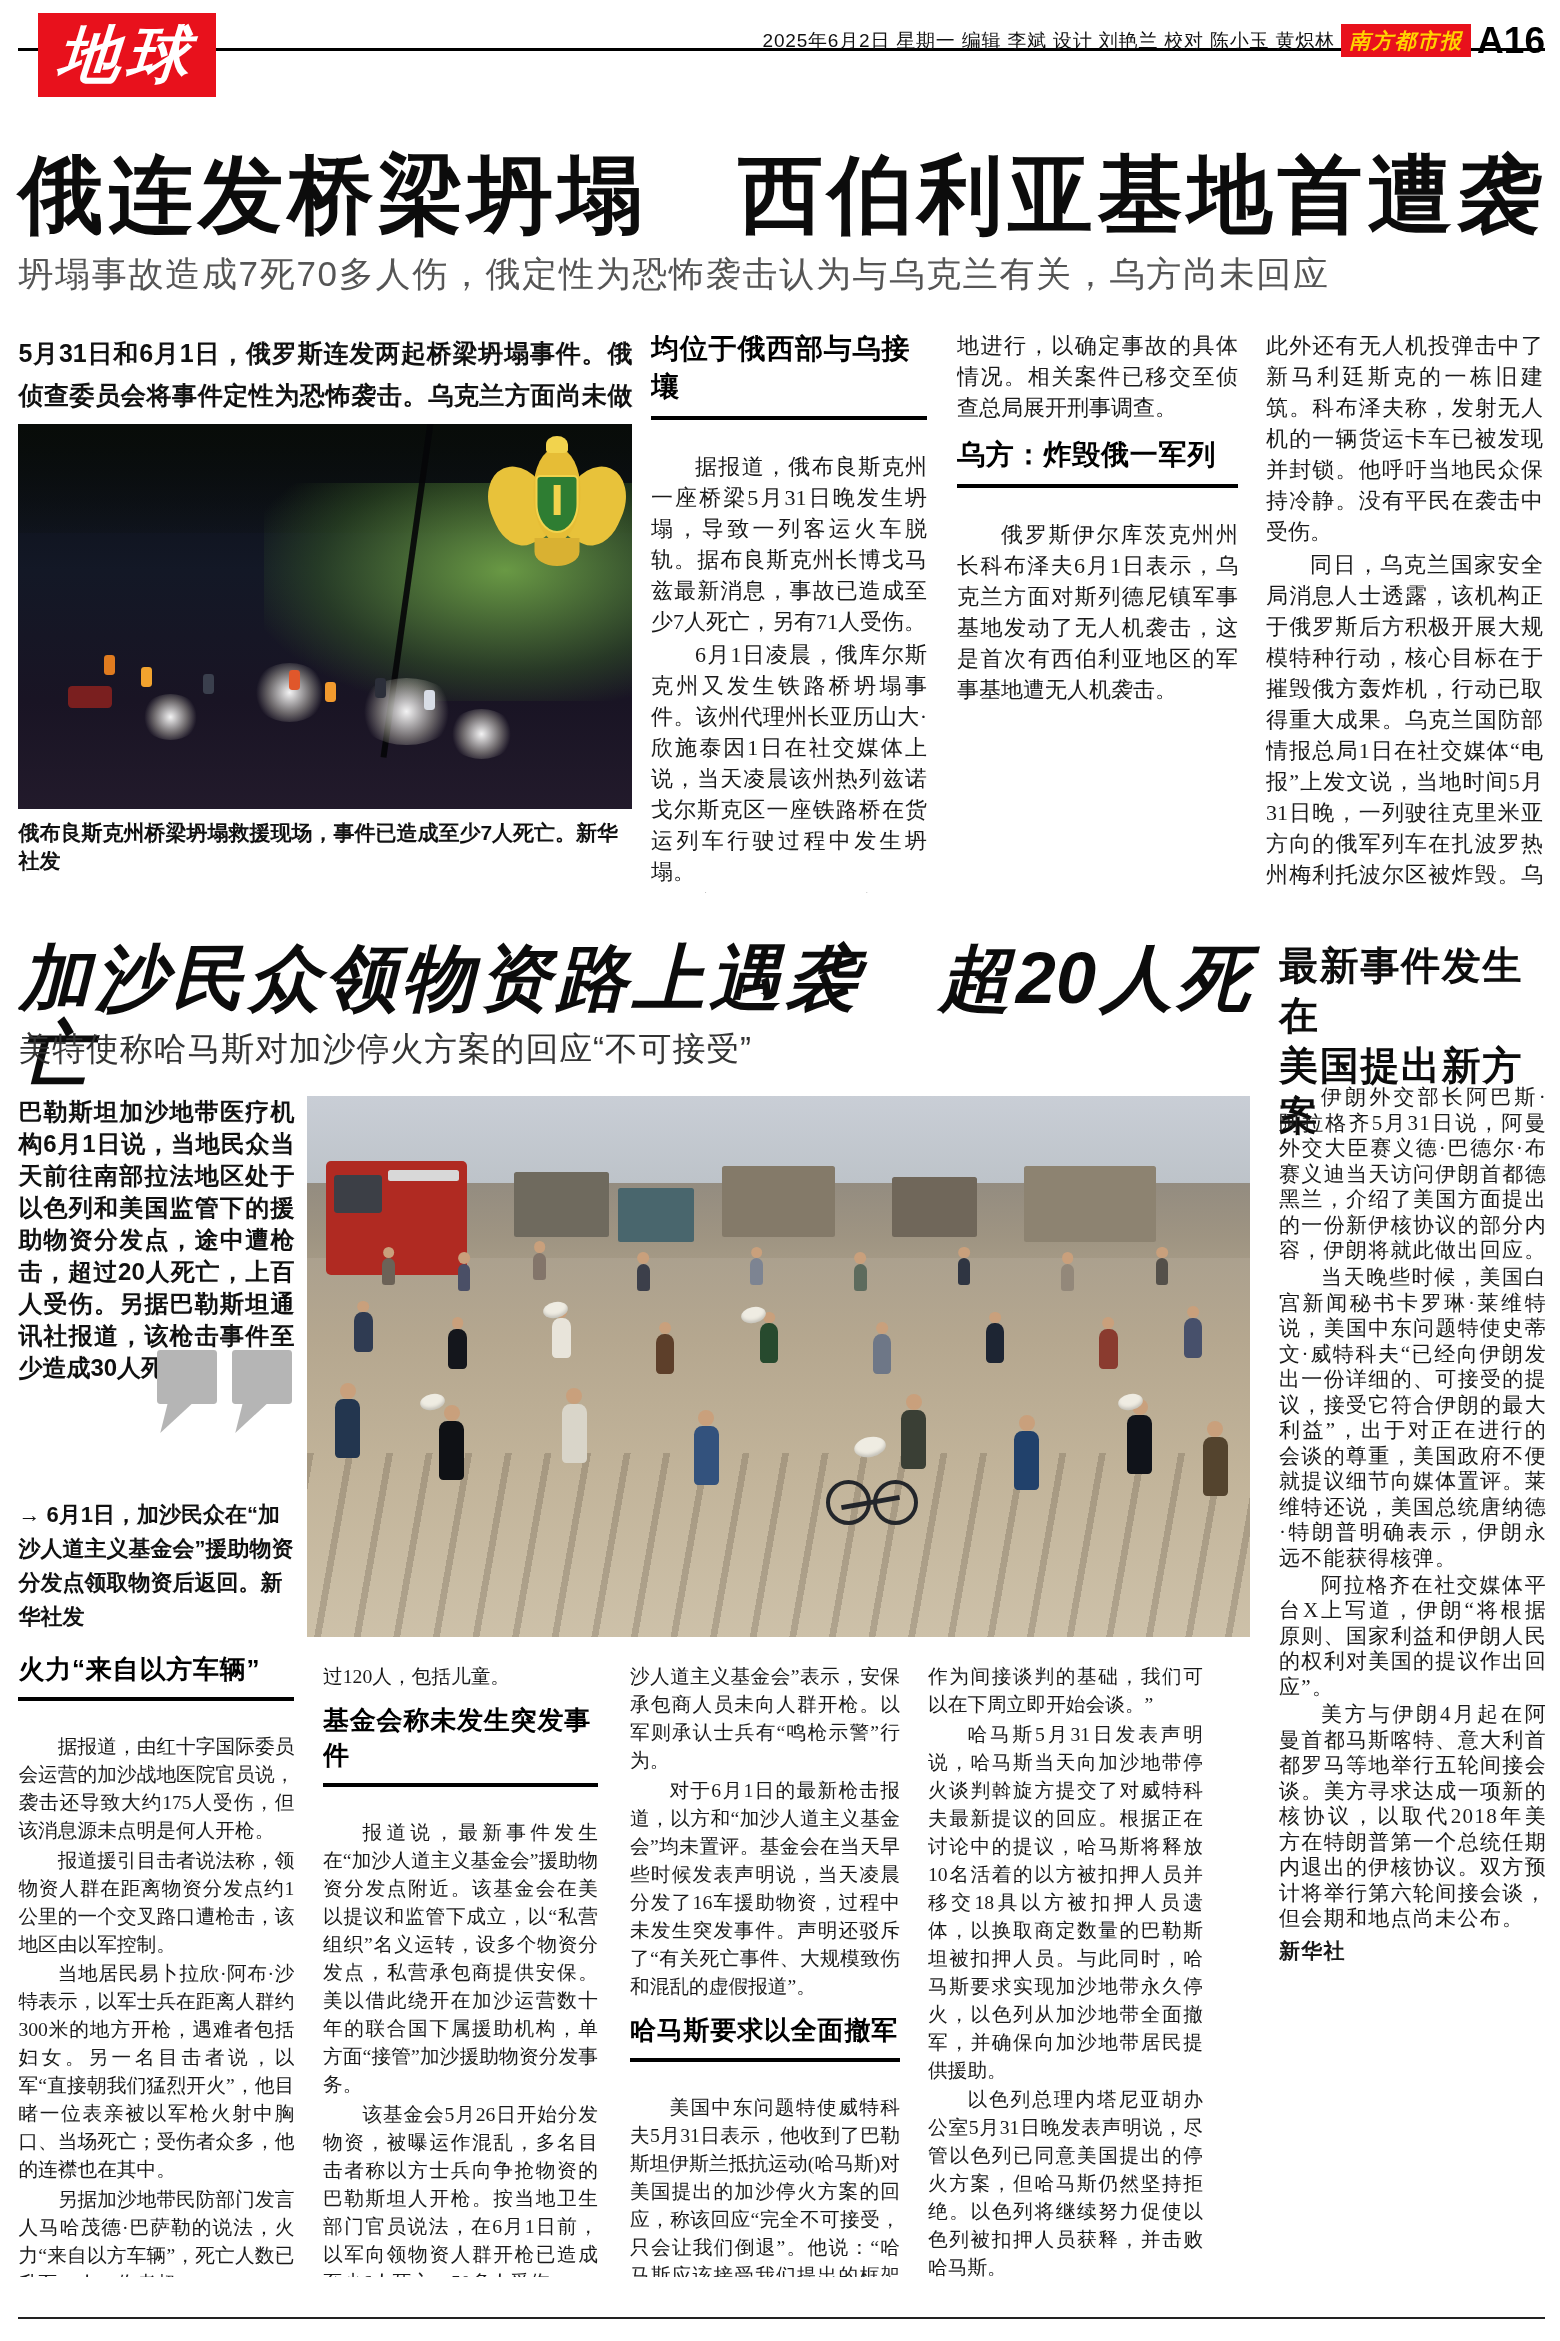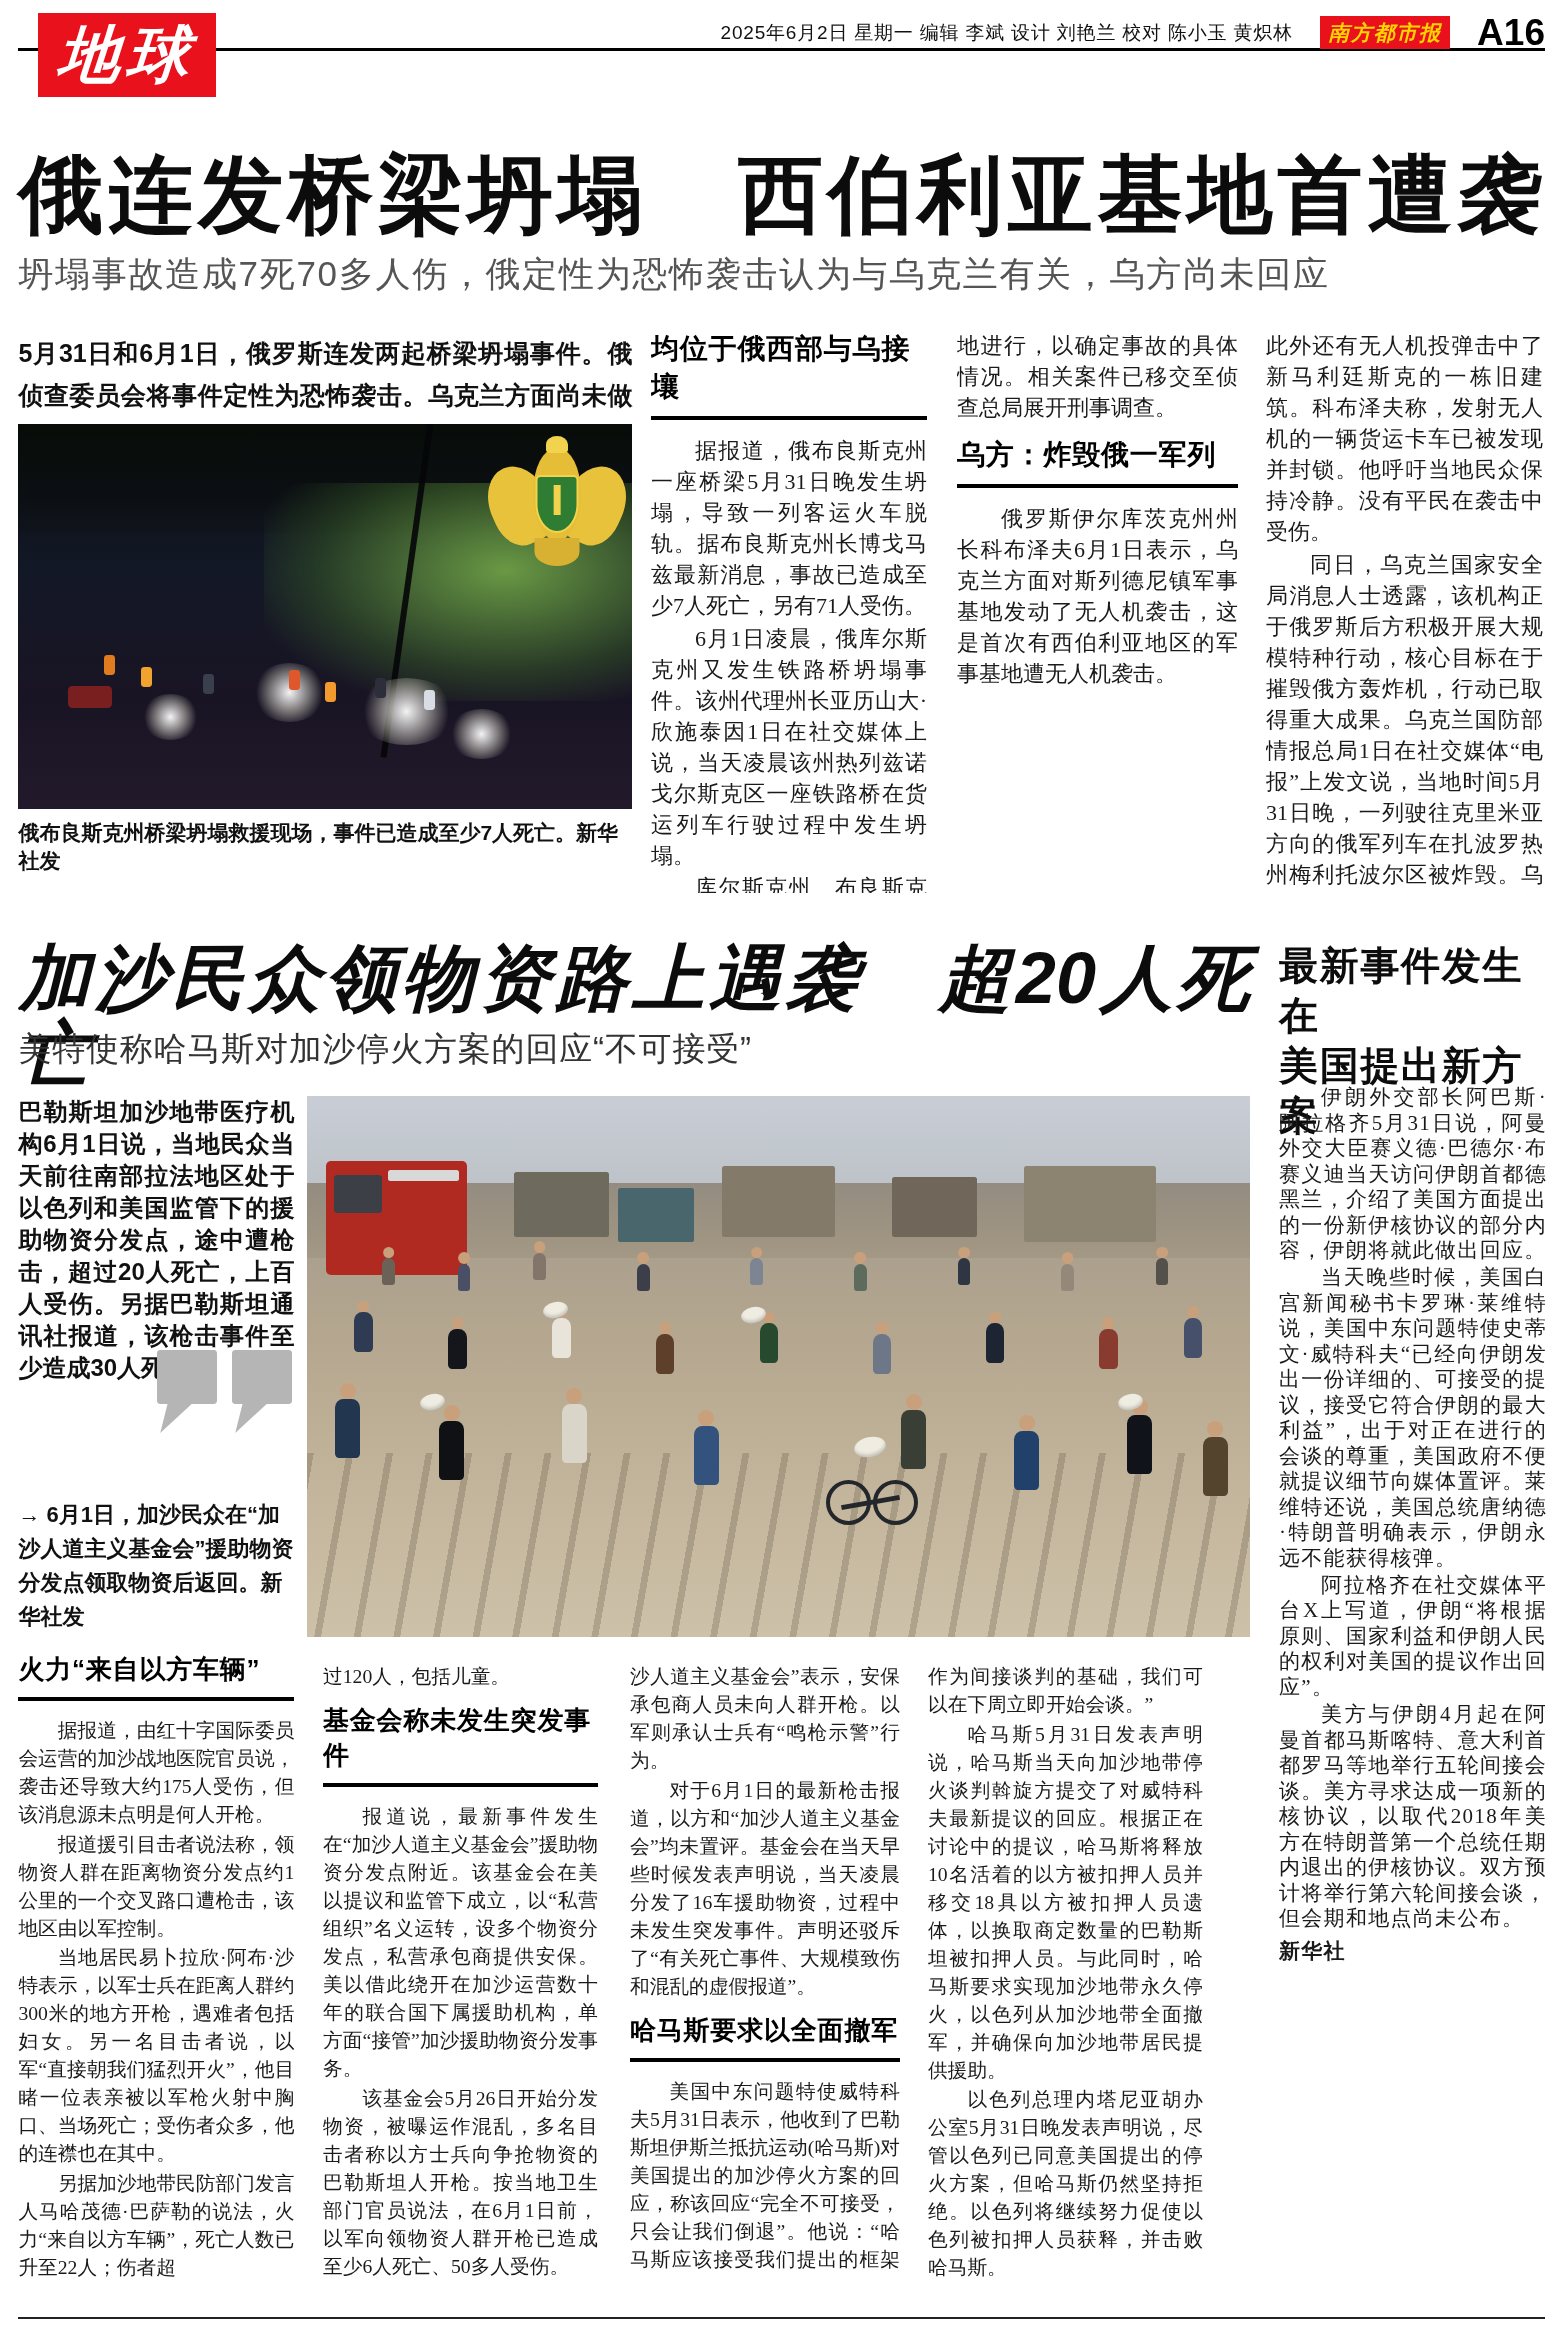--- a/index.html
+++ b/index.html
@@ -6,21 +6,21 @@
   #page{position:relative;width:1560px;height:2342px;background:#ffffff;overflow:hidden;
         font-family:"Liberation Serif","DejaVu Serif",serif;color:#1a1a1a;}
   .hei{font-family:"Liberation Sans","DejaVu Sans",sans-serif;}
 
   
   .hdr-rule{position:absolute;left:18.4px;top:48px;width:1527px;height:2.5px;background:#000;}
   .section-box{position:absolute;left:38px;top:13.4px;width:178px;height:84px;background:#e8111c;
                display:flex;align-items:center;justify-content:center;z-index:2;}
   .section-box span{color:#fff;font-size:62px;font-weight:800;font-style:italic;letter-spacing:6.7px;
                font-family:"Liberation Sans","DejaVu Sans",sans-serif;transform:skewX(-4deg);}
-  .hdr-right{position:absolute;right:15px;top:13px;height:39px;display:flex;align-items:center;gap:27px;z-index:2;}
+  .hdr-right{position:absolute;right:15px;top:21px;height:39px;display:flex;align-items:center;gap:6px;z-index:2;}
   .hdr-date{font-size:19px;color:#111;font-family:"Liberation Sans","DejaVu Sans",sans-serif;letter-spacing:0.8px;}
   .hdr-brand{background:#e8111c;color:#ffd400;font-weight:800;font-style:italic;font-size:21px;
              padding:2.5px 8.4px;font-family:"Liberation Serif","DejaVu Serif",serif;letter-spacing:1.7px;}
   .hdr-page{font-size:37px;font-weight:800;color:#000;font-family:"Liberation Sans","DejaVu Sans",sans-serif;}
 
   
   .a1-headline{position:absolute;left:18.4px;top:147px;width:1524px;font-size:85px;line-height:1.12;
                font-weight:800;color:#0c0c0c;text-align:justify;text-align-last:justify;
                font-family:"Liberation Sans","DejaVu Sans",sans-serif;}
   .a1-sub{position:absolute;left:18.4px;top:251px;width:1524px;font-size:35px;color:#555;
@@ -37,21 +37,21 @@
   .a1-lead{position:absolute;left:18.4px;top:332px;width:614px;font-size:25px;line-height:42px;
            font-weight:700;text-align:justify;font-family:"Liberation Sans","DejaVu Sans",sans-serif;color:#111;}
   .photo1{position:absolute;left:18.4px;top:424px;width:614px;height:385px;overflow:hidden;
           background:linear-gradient(180deg,#0a0d14 0%,#131826 38%,#191424 72%,#221a2b 100%);}
   .caption1{position:absolute;left:18.4px;top:819px;width:614px;font-size:21px;font-weight:700;
             font-family:"Liberation Sans","DejaVu Sans",sans-serif;color:#111;}
   .ncol{position:absolute;overflow:hidden;}
   .ncol p{margin:0 0 1.7px 0;font-size:22px;line-height:31px;text-align:justify;text-indent:2em;}
   .ncol p.cont{text-indent:0;}
   .subhead{font-family:"Liberation Sans","DejaVu Sans",sans-serif;font-weight:800;font-size:28px;color:#000;
-           border-bottom:4.2px solid #000;padding-bottom:10px;margin-bottom:15px;letter-spacing:0.8px;}
+           border-bottom:4.2px solid #000;padding-bottom:10px;margin-bottom:31px;letter-spacing:0.8px;}
   .subhead.mt{margin-top:13.4px;}
   .byline{font-family:"Liberation Sans","DejaVu Sans",sans-serif;font-weight:800;text-align:right;
           text-indent:0 !important;font-size:22.6px;margin-top:6.7px !important;}
 
   
   .p1-green{position:absolute;right:-34px;top:59px;width:402px;height:218px;
             background:radial-gradient(ellipse at 60% 40%,rgba(110,160,70,.95),rgba(60,100,40,.45) 55%,transparent 78%);}
   .p1-trees{position:absolute;left:0;top:0;width:100%;height:109px;
             background:linear-gradient(180deg,rgba(8,12,8,.95),rgba(10,14,10,.2));}
   .p1-pole{position:absolute;left:63%;top:-17px;width:5.9px;height:352px;background:rgba(5,5,8,.9);transform:rotate(8deg);}

